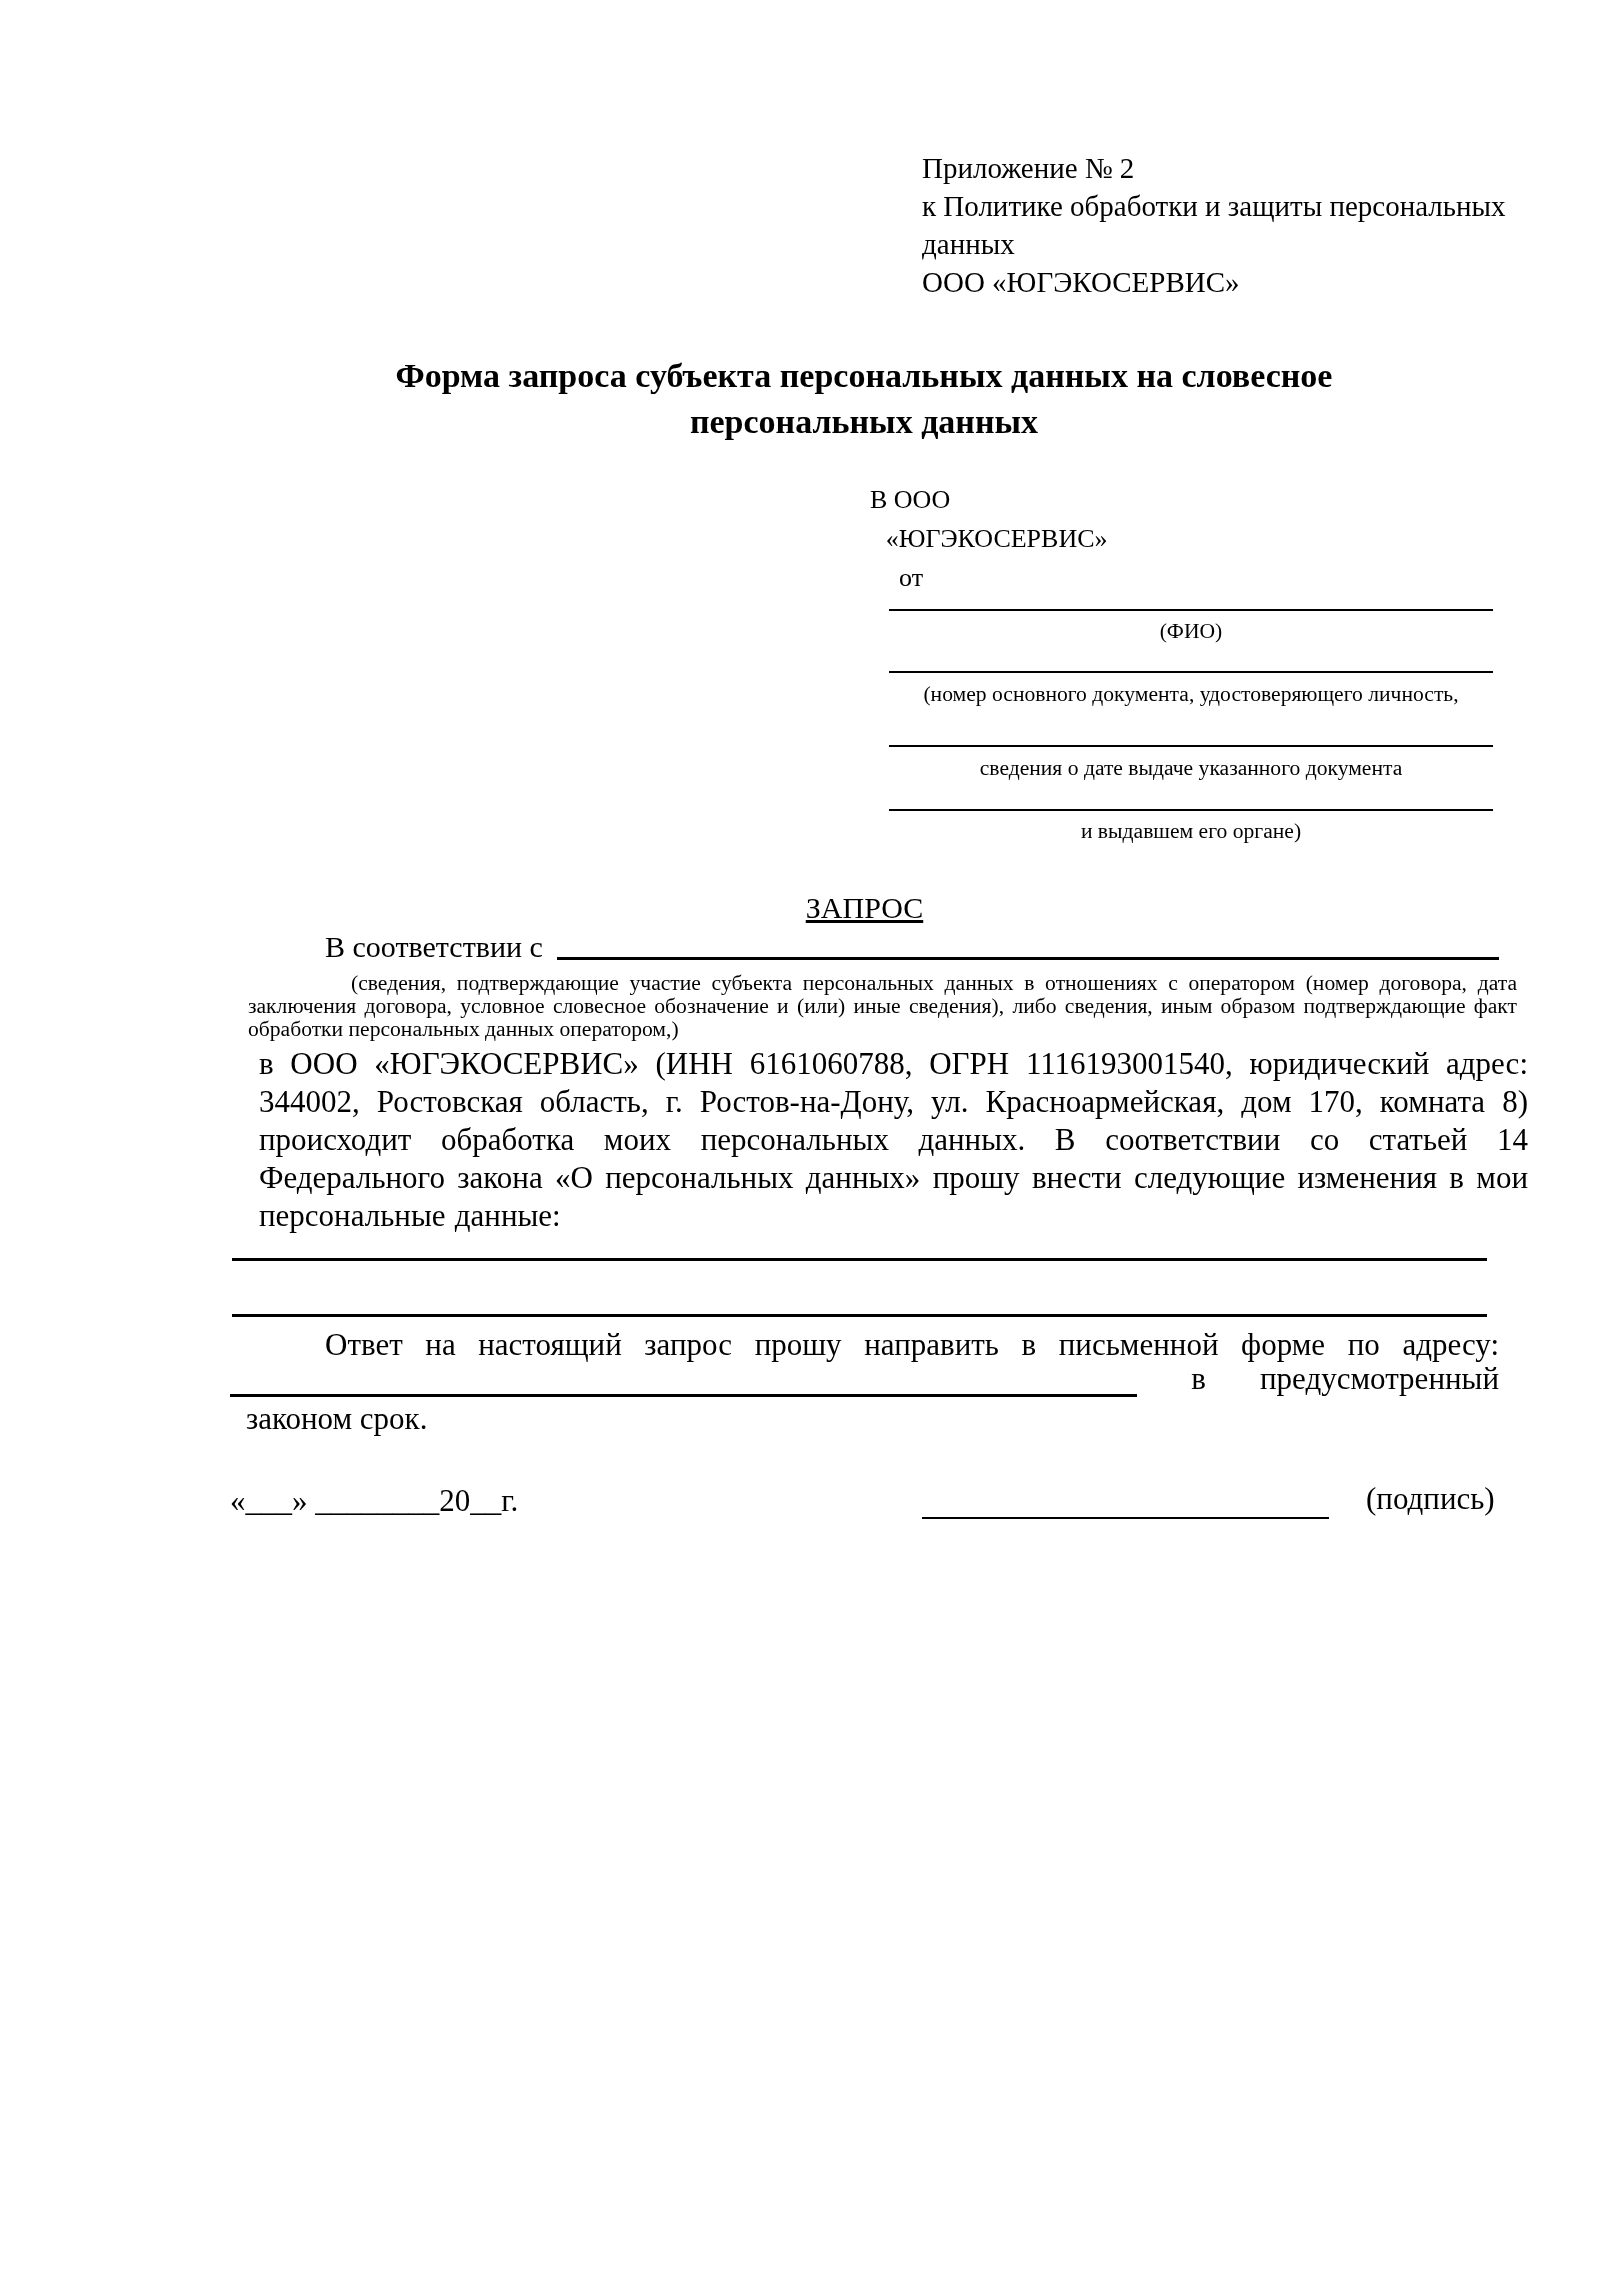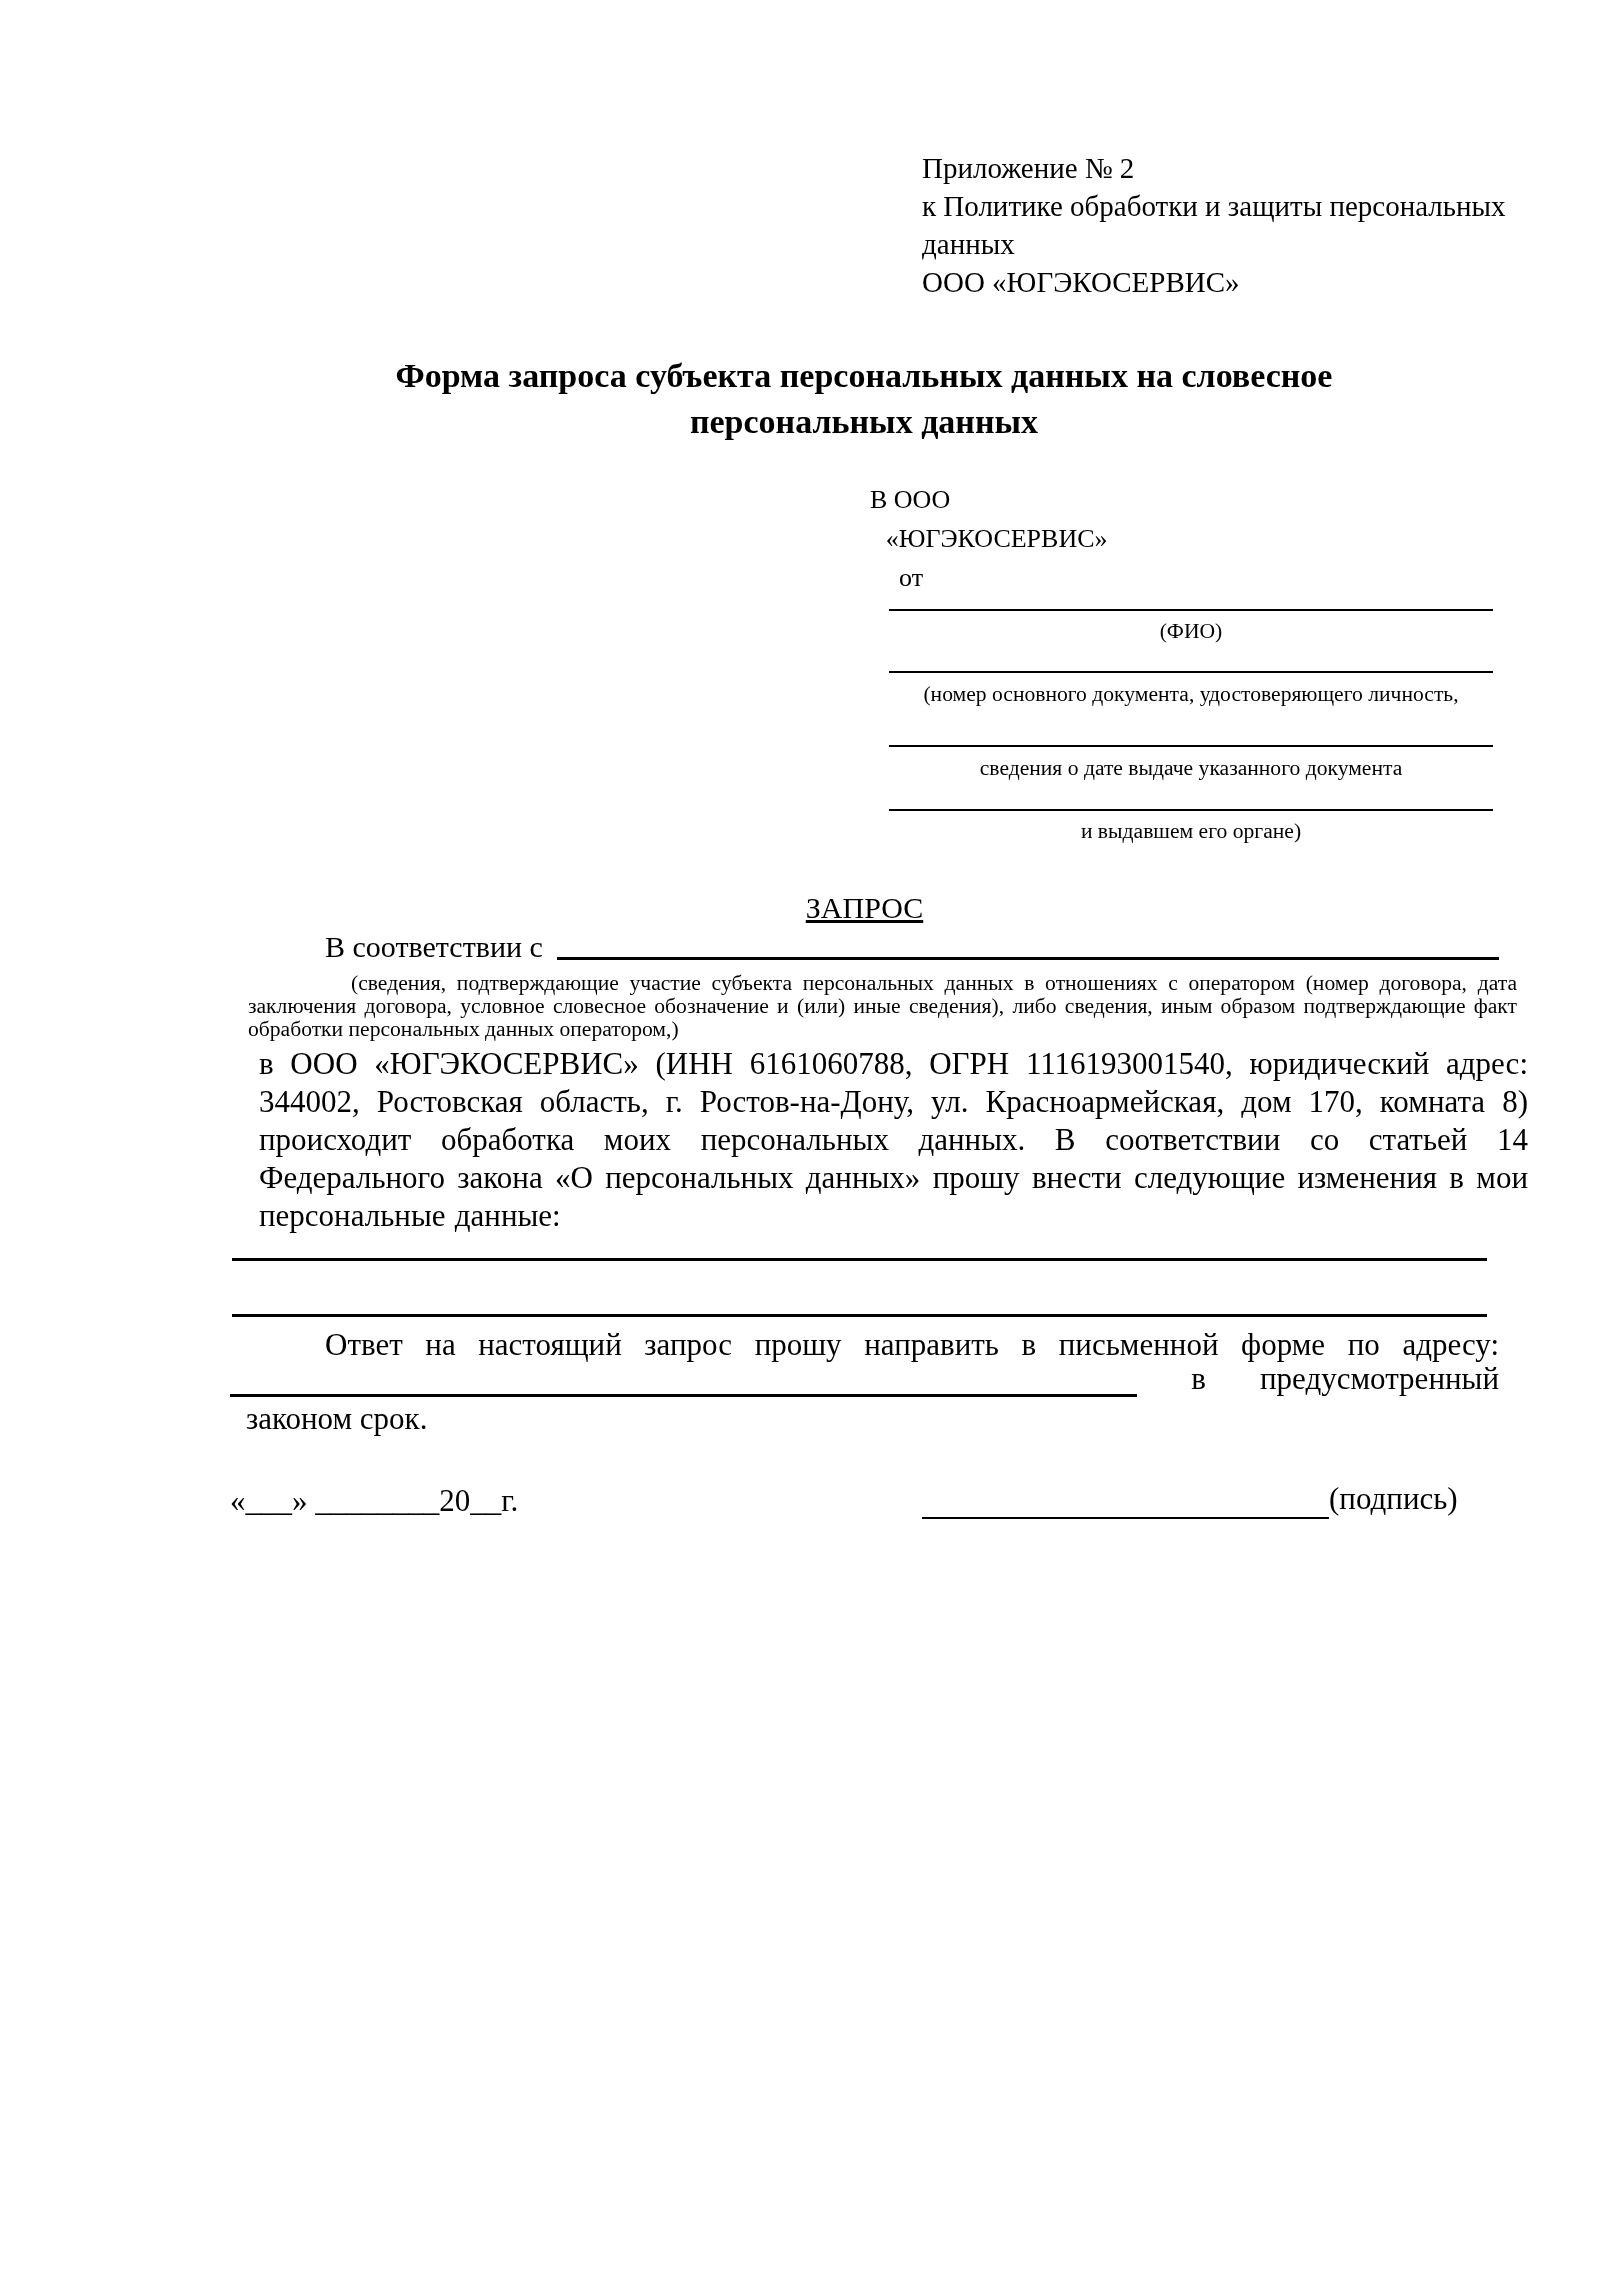--- a/index.html
+++ b/index.html
@@ -169,20 +169,21 @@
     white-space: nowrap;
   }
   .sig-right {
     position: absolute;
     left: 922px;
     top: 1478px;
     display: flex;
     align-items: flex-end;
     font-size: 31px;
     line-height: 41px;
+    gap: 37px;
   }
   .sig-underline {
     width: 407px;
     height: 35px;
     border-bottom: 2.9px solid #000;
   }
 </style>
 </head>
 <body>
 

